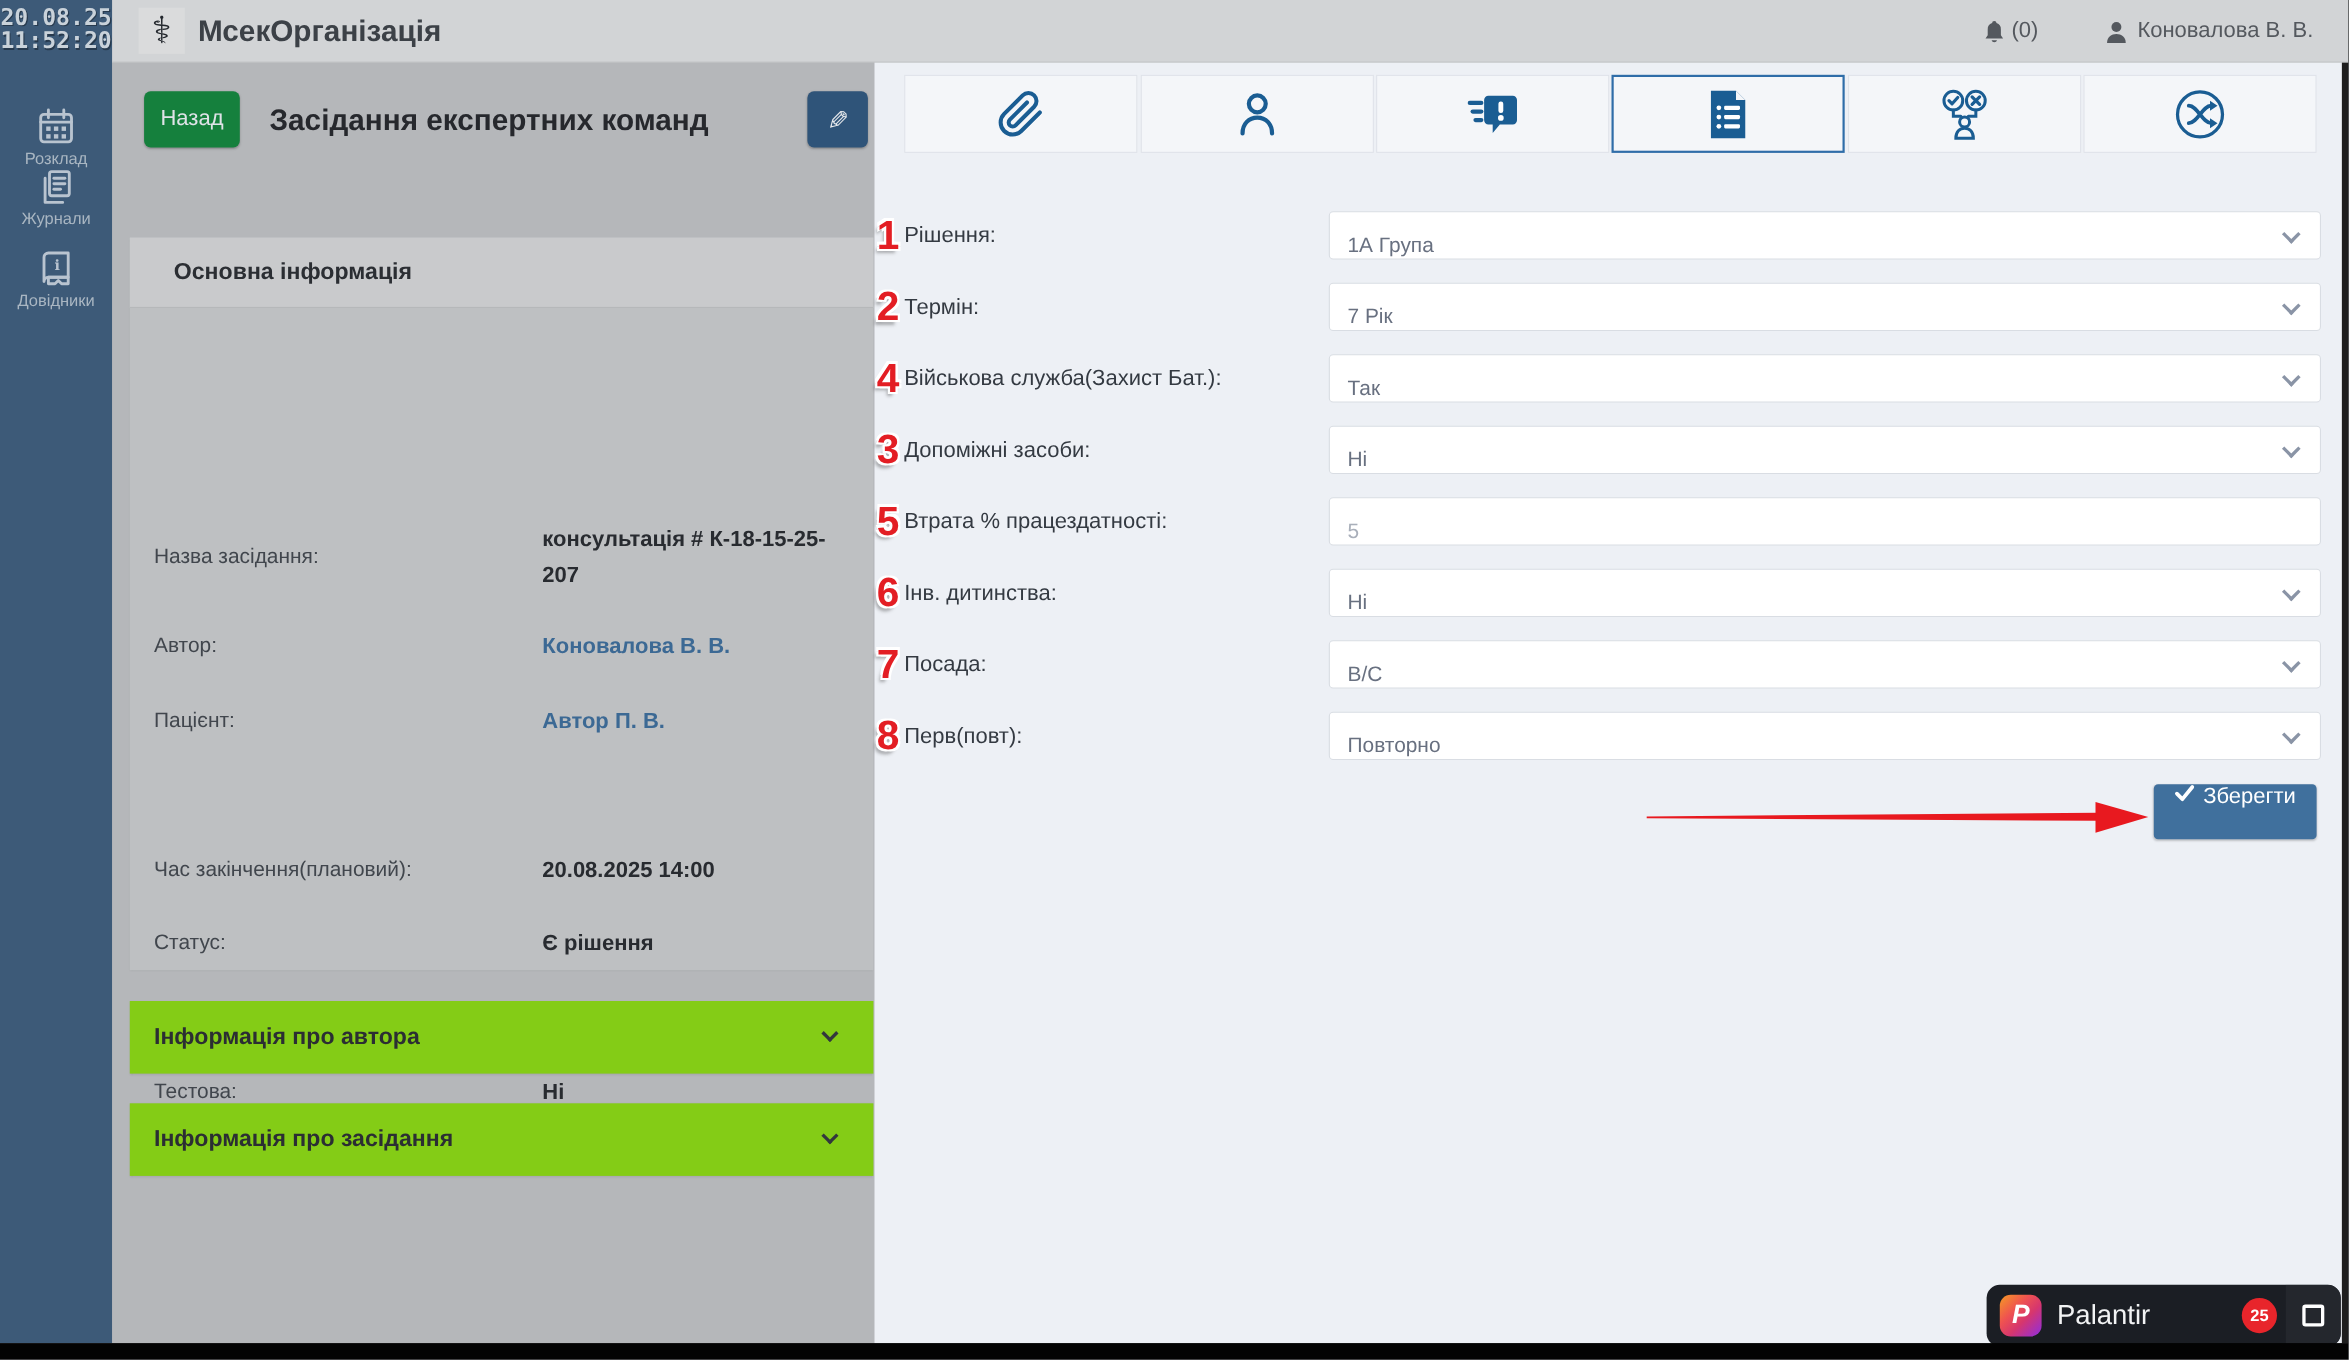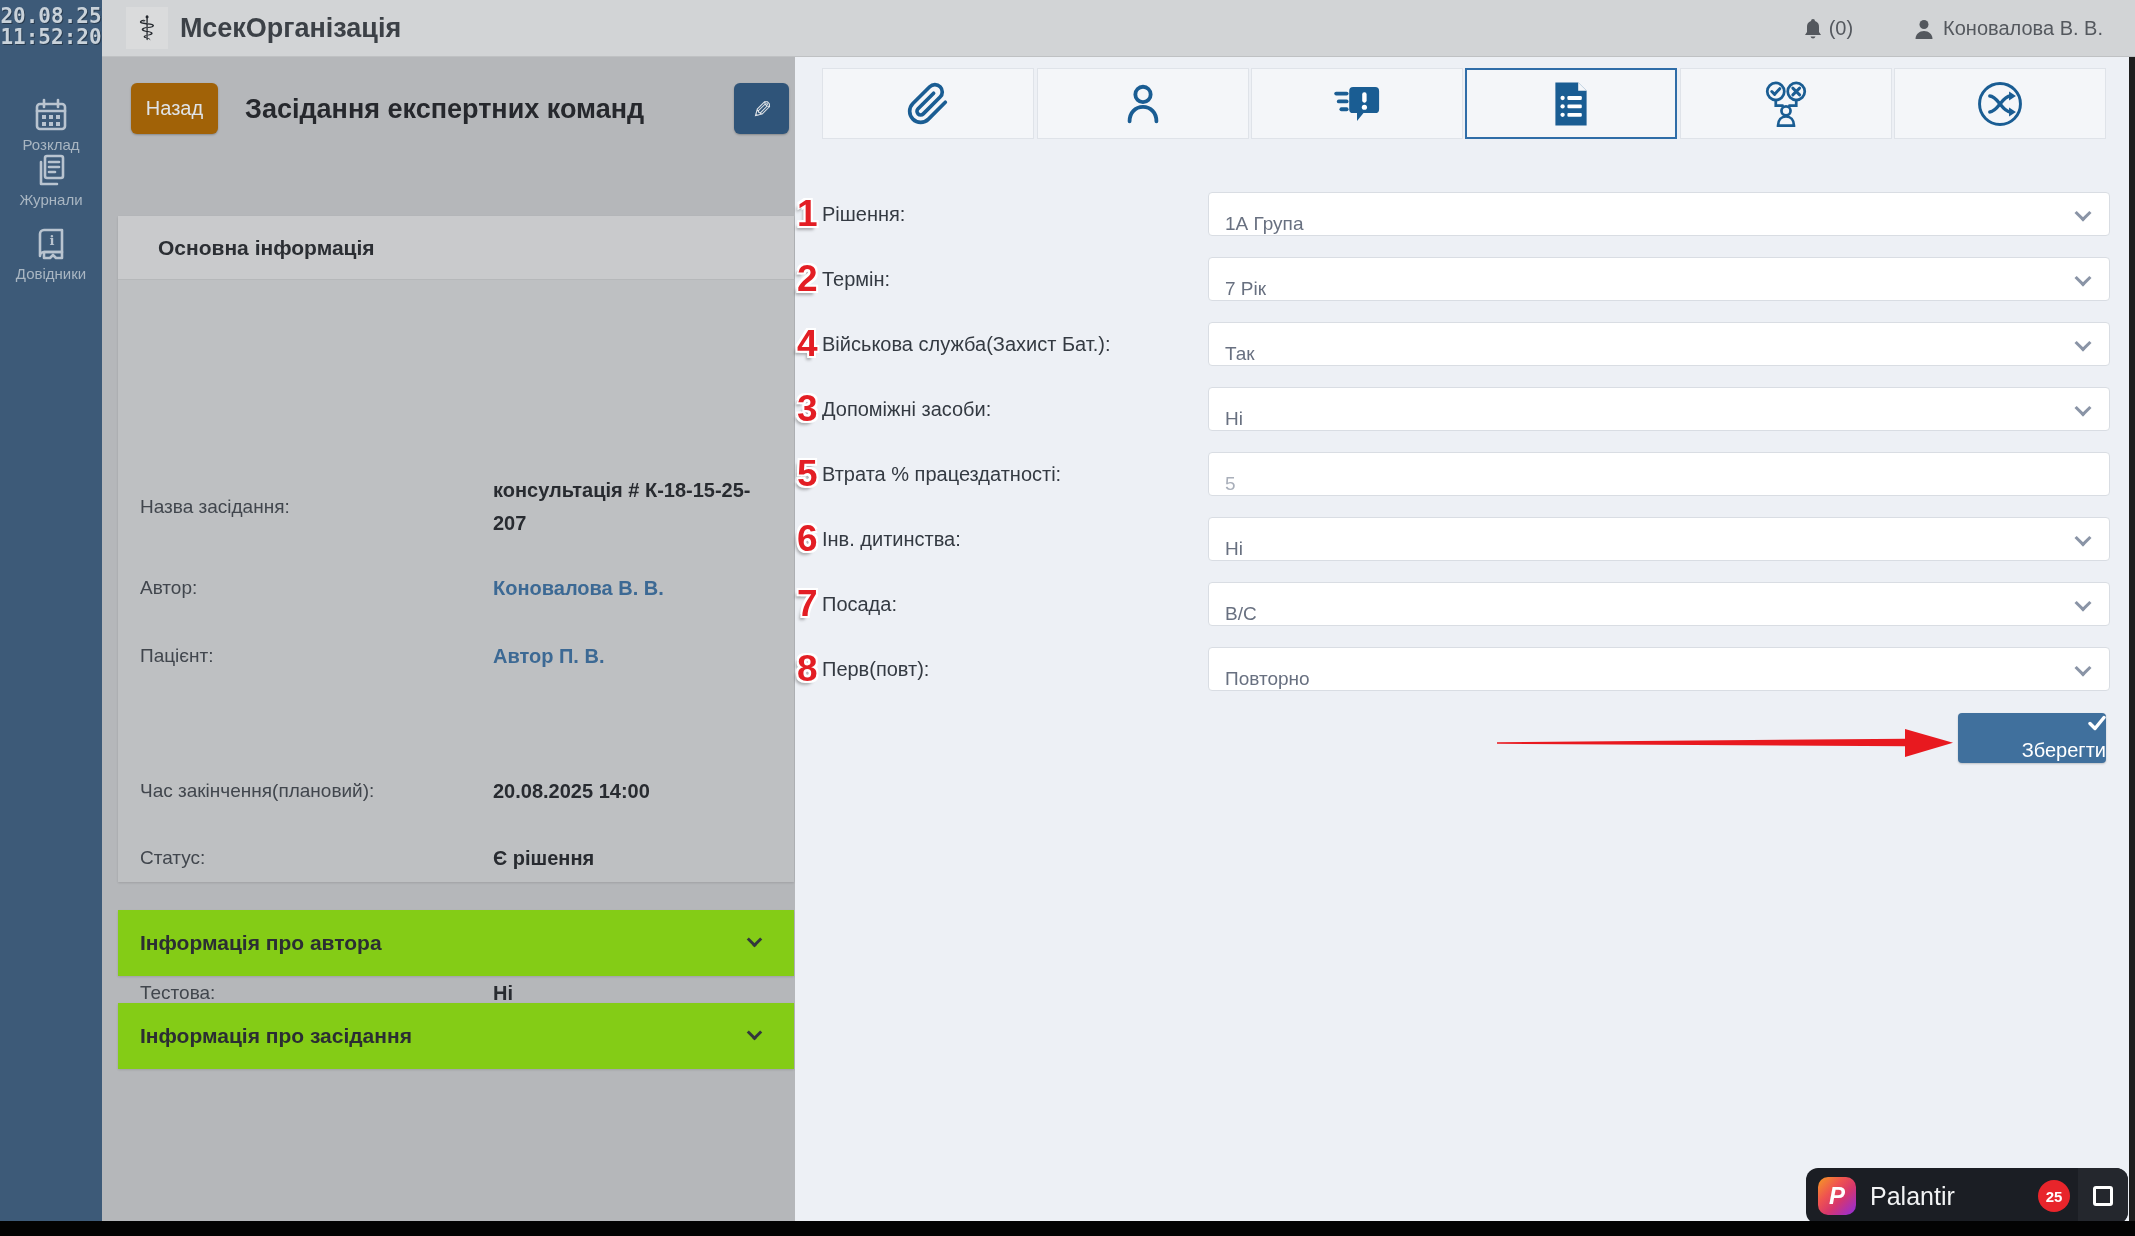--- a/index.html
+++ b/index.html
@@ -24,21 +24,21 @@
   .brand { position:absolute; left:24px; top:7px; display:flex; align-items:center; gap:12px; }
   .brand .caduceus-box { width:42px; height:42px; background:#dadbdc; display:flex;
     align-items:center; justify-content:center; }
   .brand .caduceus { font-family:"DejaVu Sans",sans-serif; font-size:34px; color:#24282e; line-height:1; }
   .brand .app-title { font-size:27px; font-weight:600; color:#3c4147; }
   .hdr-right { position:absolute; right:32px; top:0; height:57px; display:flex; align-items:center; gap:60px; }
   .hdr-bell { display:flex; align-items:center; gap:6px; color:#54585e; font-size:20px; cursor:pointer; }
   .hdr-user { display:flex; align-items:center; gap:8px; color:#54585e; font-size:20px; cursor:pointer; }
   
   .left-panel { position:absolute; left:102px; top:57px; width:693px; height:1164px; background:#b5b7ba; }
-  .btn-back { position:absolute; left:29px; top:26px; width:87px; height:51px; background:#a16207;
+  .btn-back { position:absolute; left:29px; top:26px; width:87px; height:51px; background:#15803d;
     border:none; border-radius:6px; color:#dfe3e8; font-size:20px; font-family:inherit; cursor:pointer;
     box-shadow:0 1px 2px rgba(0,0,0,.25); }
   .page-title { position:absolute; left:143px; top:37px; font-size:27px; font-weight:600; color:#26282d; }
   .btn-edit { position:absolute; left:632px; top:26px; width:55px; height:51px; background:#2f5479;
     border:none; border-radius:6px; color:#e6e9ec; font-size:24px; cursor:pointer;
     box-shadow:0 1px 2px rgba(0,0,0,.25); display:flex; align-items:center; justify-content:center; }
   .btn-edit .pencil { display:inline-block; transform:rotate(90deg); font-family:"DejaVu Sans",sans-serif; }
   .info-card { position:absolute; left:16px; top:159px; width:676px; height:666px; background:#bec0c2;
     box-shadow:0 1px 2px rgba(0,0,0,.12); }
   .info-card-header { position:absolute; left:0; top:0; width:676px; height:64px; background:#c9cacc;
@@ -67,21 +67,21 @@
     font-size:20px; color:#343a42; }
   .f-ctl { position:absolute; left:413px; top:0; width:902px; height:44px; background:#fff;
     border:1px solid #d9dde3; border-radius:4px; display:flex; align-items:flex-end; padding-left:16px;
     font-size:19px; color:#687080; cursor:pointer; }
   .f-ctl .sel-chev { position:absolute; right:20px; top:14px; width:12px; height:12px;
     border-left:3px solid #8a94a6; border-bottom:3px solid #8a94a6; transform:rotate(-45deg); }
   .f-ctl input { border:none; outline:none; width:100%; font-size:19px; color:#a9afba;
     font-family:inherit; background:transparent; }
   .btn-save { position:absolute; left:1163px; top:656px; width:148px; height:50px; background:#40709d;
     border:none; border-radius:4px; color:#fff; font-size:20px; font-family:inherit; cursor:pointer;
-    display:flex; align-items:flex-end; justify-content:center; gap:8px; box-shadow:0 1px 2px rgba(0,0,0,.2);flex-direction:column; }
+    display:flex; align-items:flex-start; justify-content:center; gap:8px; box-shadow:0 1px 2px rgba(0,0,0,.2); }
   .annot-arrow { position:absolute; left:700px; top:668px; width:465px; height:36px; pointer-events:none; }
   
   .palantir { position:absolute; left:1806px; top:1168px; width:322px; height:56px; background:#1b1e24;
     border-radius:12px; display:flex; align-items:center; cursor:pointer; overflow:hidden; }
   .pal-logo { width:38px; height:38px; margin-left:12px; border-radius:10px;
     background:linear-gradient(135deg,#f59b23 0%, #ef5350 35%, #d6366e 60%, #8e2de2 100%);
     display:flex; align-items:center; justify-content:center; color:#fff; font-weight:700; font-size:24px;
     font-style:italic; }
   .pal-name { margin-left:14px; color:#f2f3f4; font-size:25px; }
   .pal-badge { margin-left:auto; width:32px; height:32px; border-radius:50%; background:#e8252b; color:#fff;

